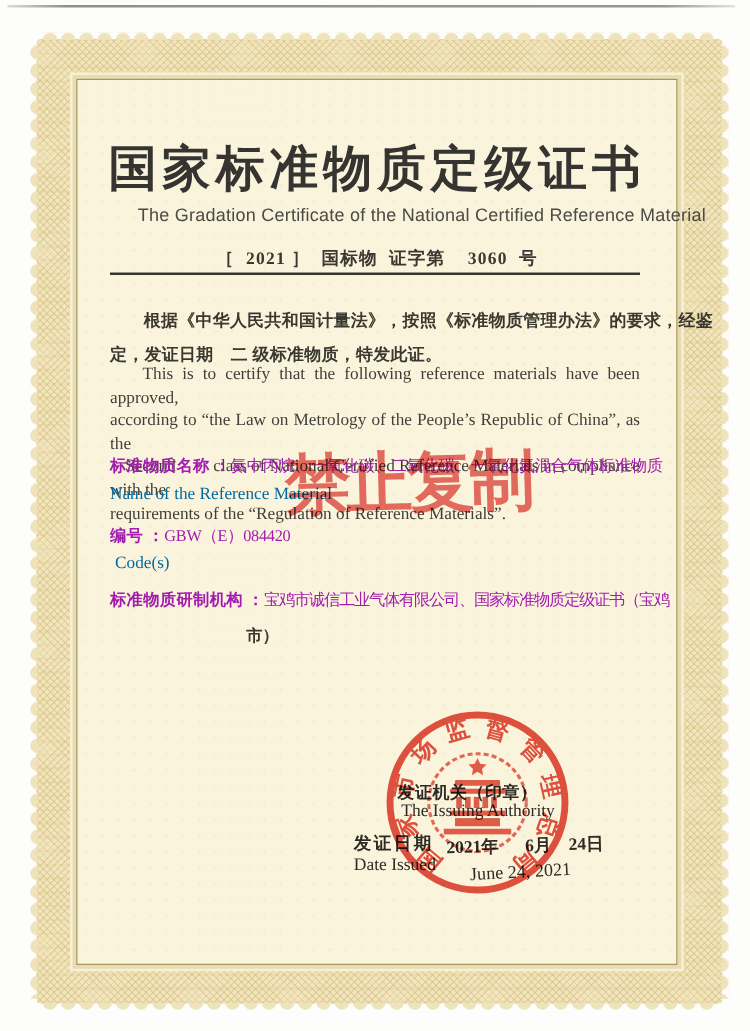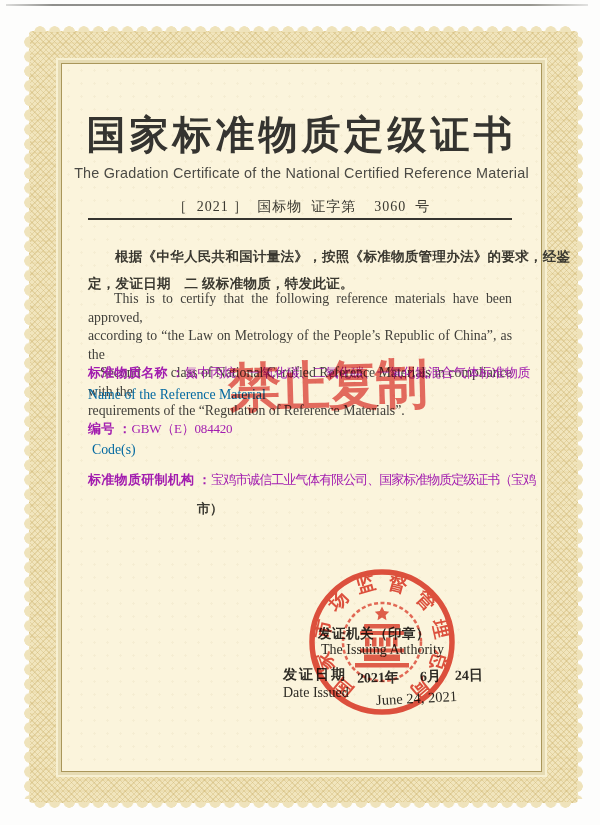--- a/index.html
+++ b/index.html
@@ -30,23 +30,23 @@
 
   .inner-gap{left:56px;top:58px;width:491px;height:719px;background:#f7f0d2;}
   .inner-frame{left:61px;top:63px;width:479px;height:707px;background:#fbf4dc;
     border:1px solid #a9965a;box-shadow:0 0 0 3px rgba(186,166,100,.28);
     background-image:radial-gradient(rgba(198,178,122,.10) 1px, transparent 1.4px);background-size:13px 13px;}
 
   
   .title{left:62px;top:108px;width:479px;text-align:center;font-family:"DejaVu Serif",serif;
     font-weight:700;font-size:39px;letter-spacing:4px;color:#353430;}
   .subtitle{left:62px;top:165px;width:479px;text-align:center;font-family:"Liberation Sans",sans-serif;
-    font-size:14.4px;color:#4b4a45;letter-spacing:.2px;}
+    font-size:14.4px;color:#4b4a45;letter-spacing:.2px;padding-left:36px;}
   .doc-no{left:62px;top:198px;width:479px;text-align:center;font-family:"Liberation Serif",serif;
-    font-size:14px;font-weight:400;color:#3a3830;white-space:pre;letter-spacing:1px;}
+    font-size:14px;font-weight:700;color:#3a3830;white-space:pre;letter-spacing:1px;}
   .rule{left:88px;top:218px;width:424px;height:1.5px;background:#35342f;}
 
   
   .zh-par{left:88px;top:244px;width:430px;color:#3a3830;font-size:13.5px;font-weight:700;
     line-height:26.5px;letter-spacing:.3px;white-space:nowrap;}
   .zh-par .ind{text-indent:27px;}
   .en-par{left:88px;top:290px;width:424px;color:#403f3a;font-family:"Liberation Serif",serif;
     font-size:13.8px;line-height:18.6px;}
   .en-par .jl{text-align:justify;text-align-last:justify;}
   .en-par .ind{text-indent:26px;}

